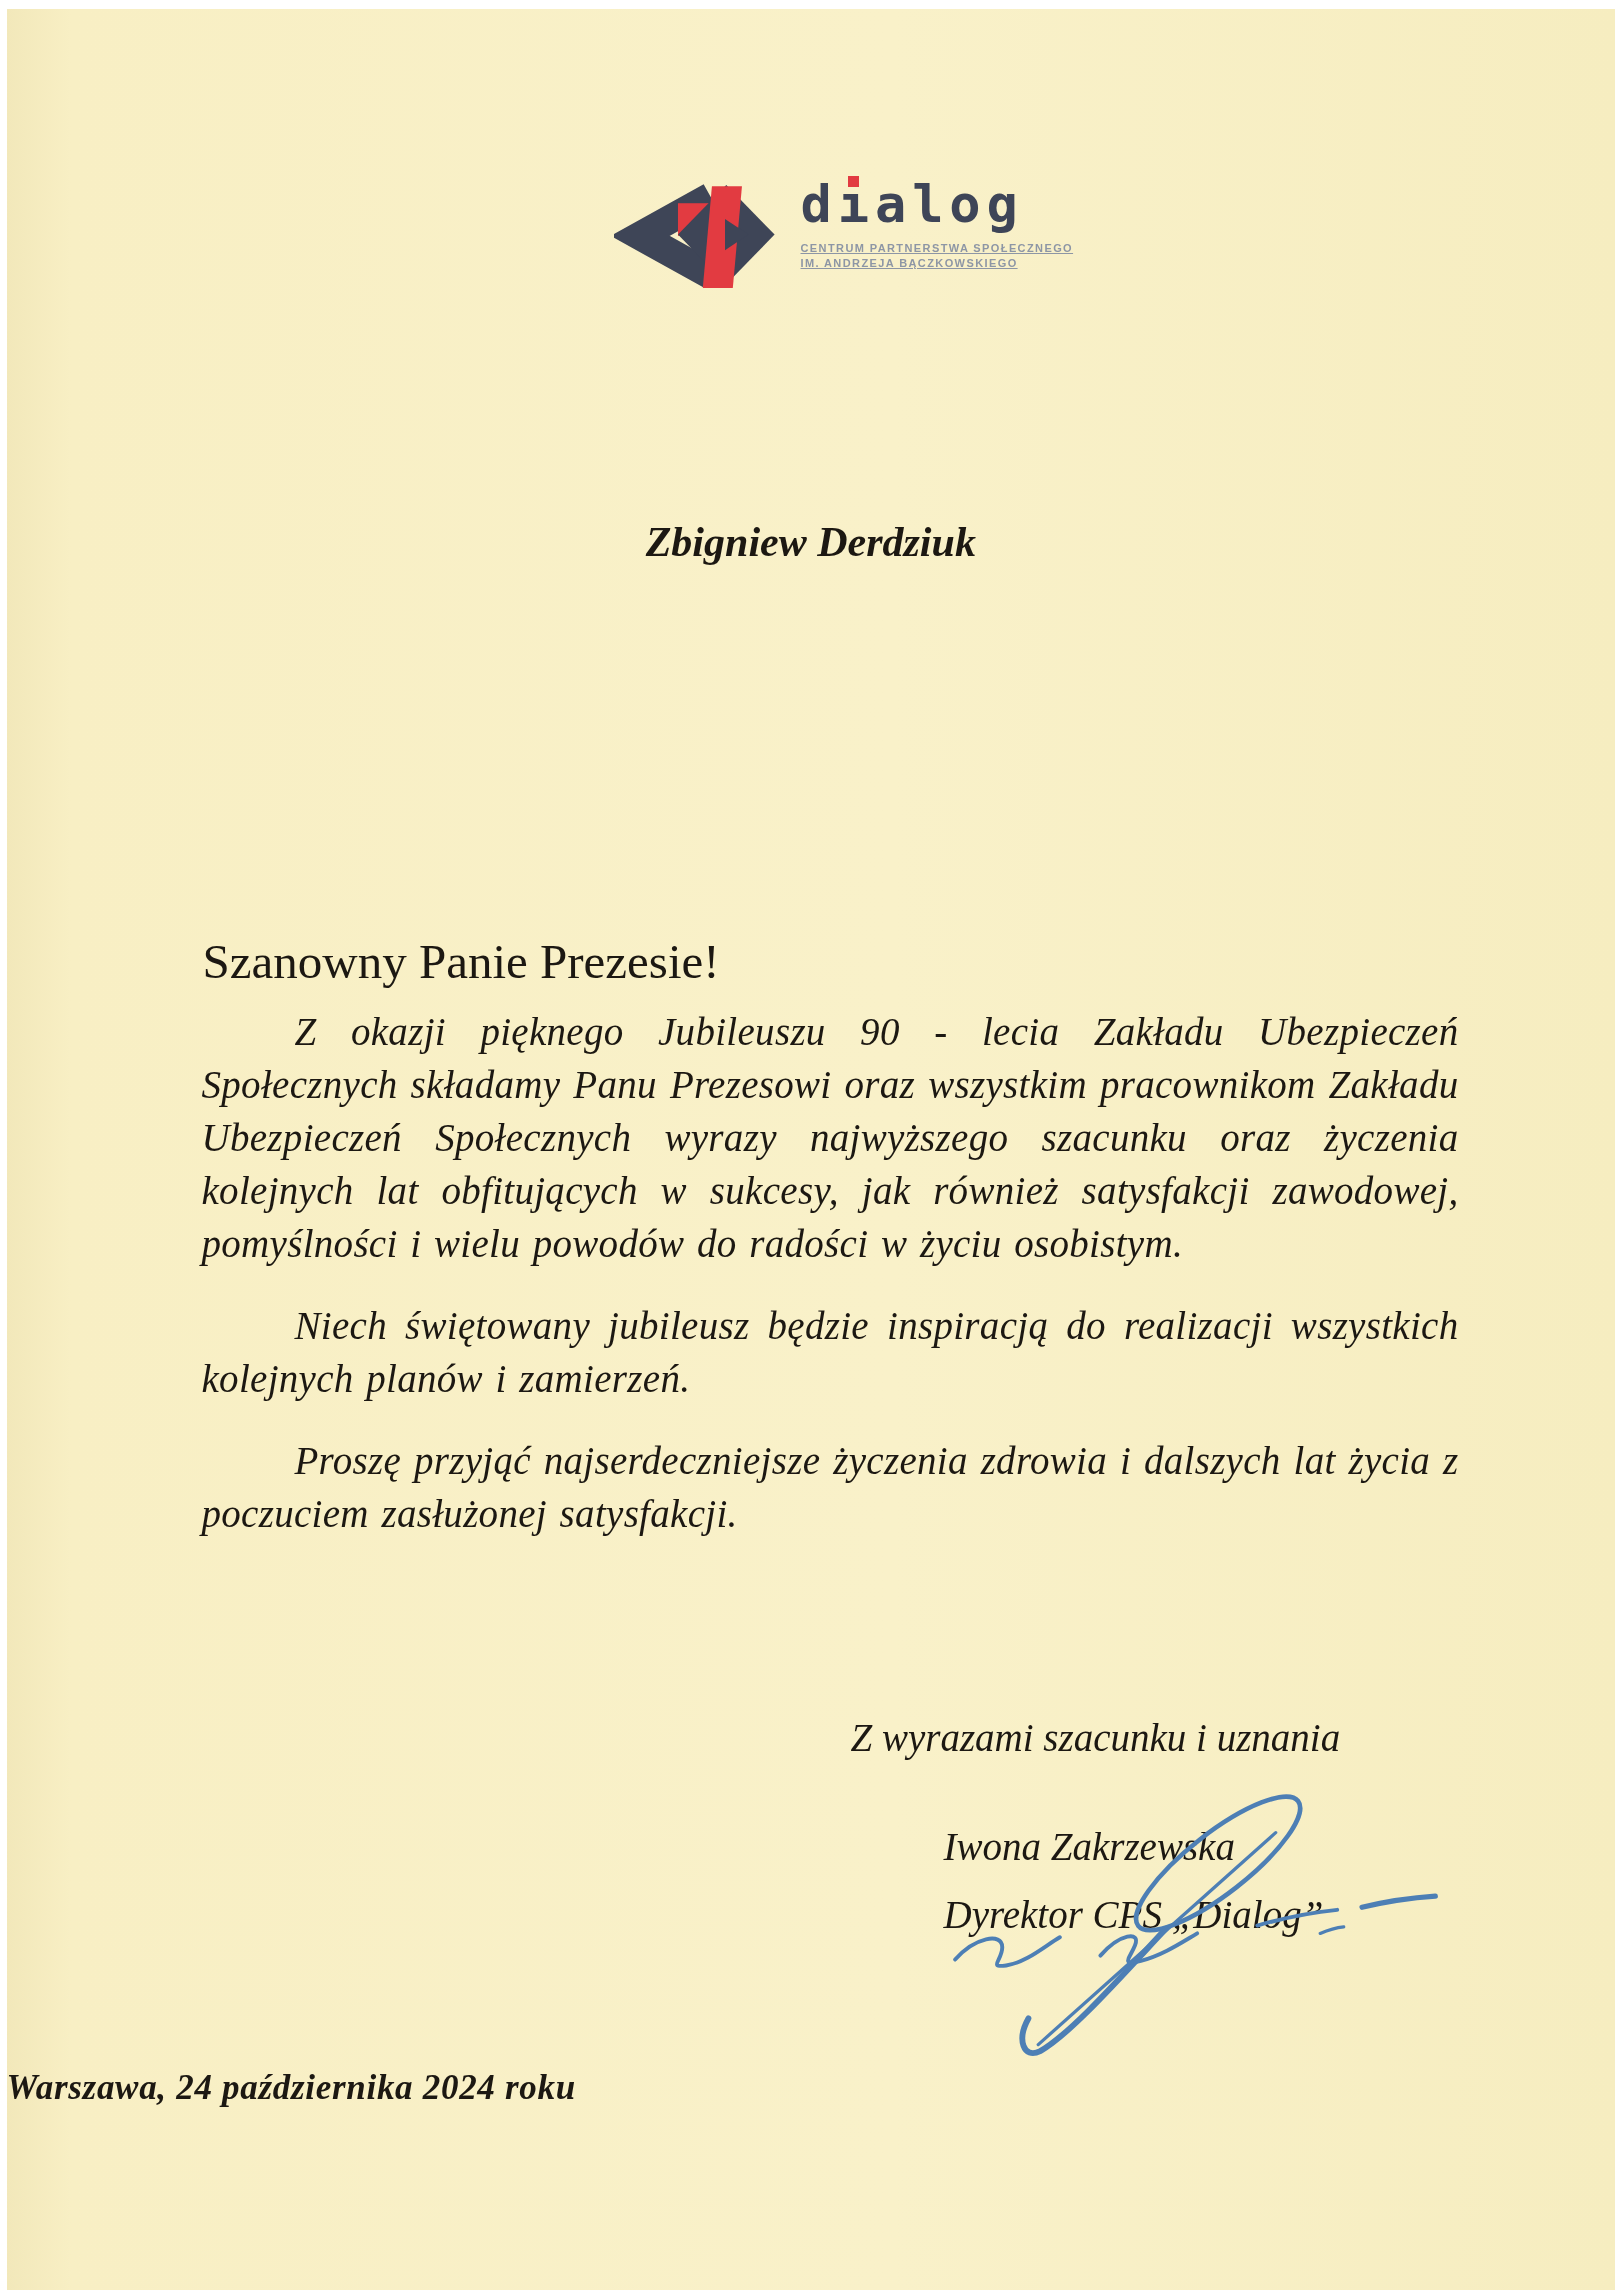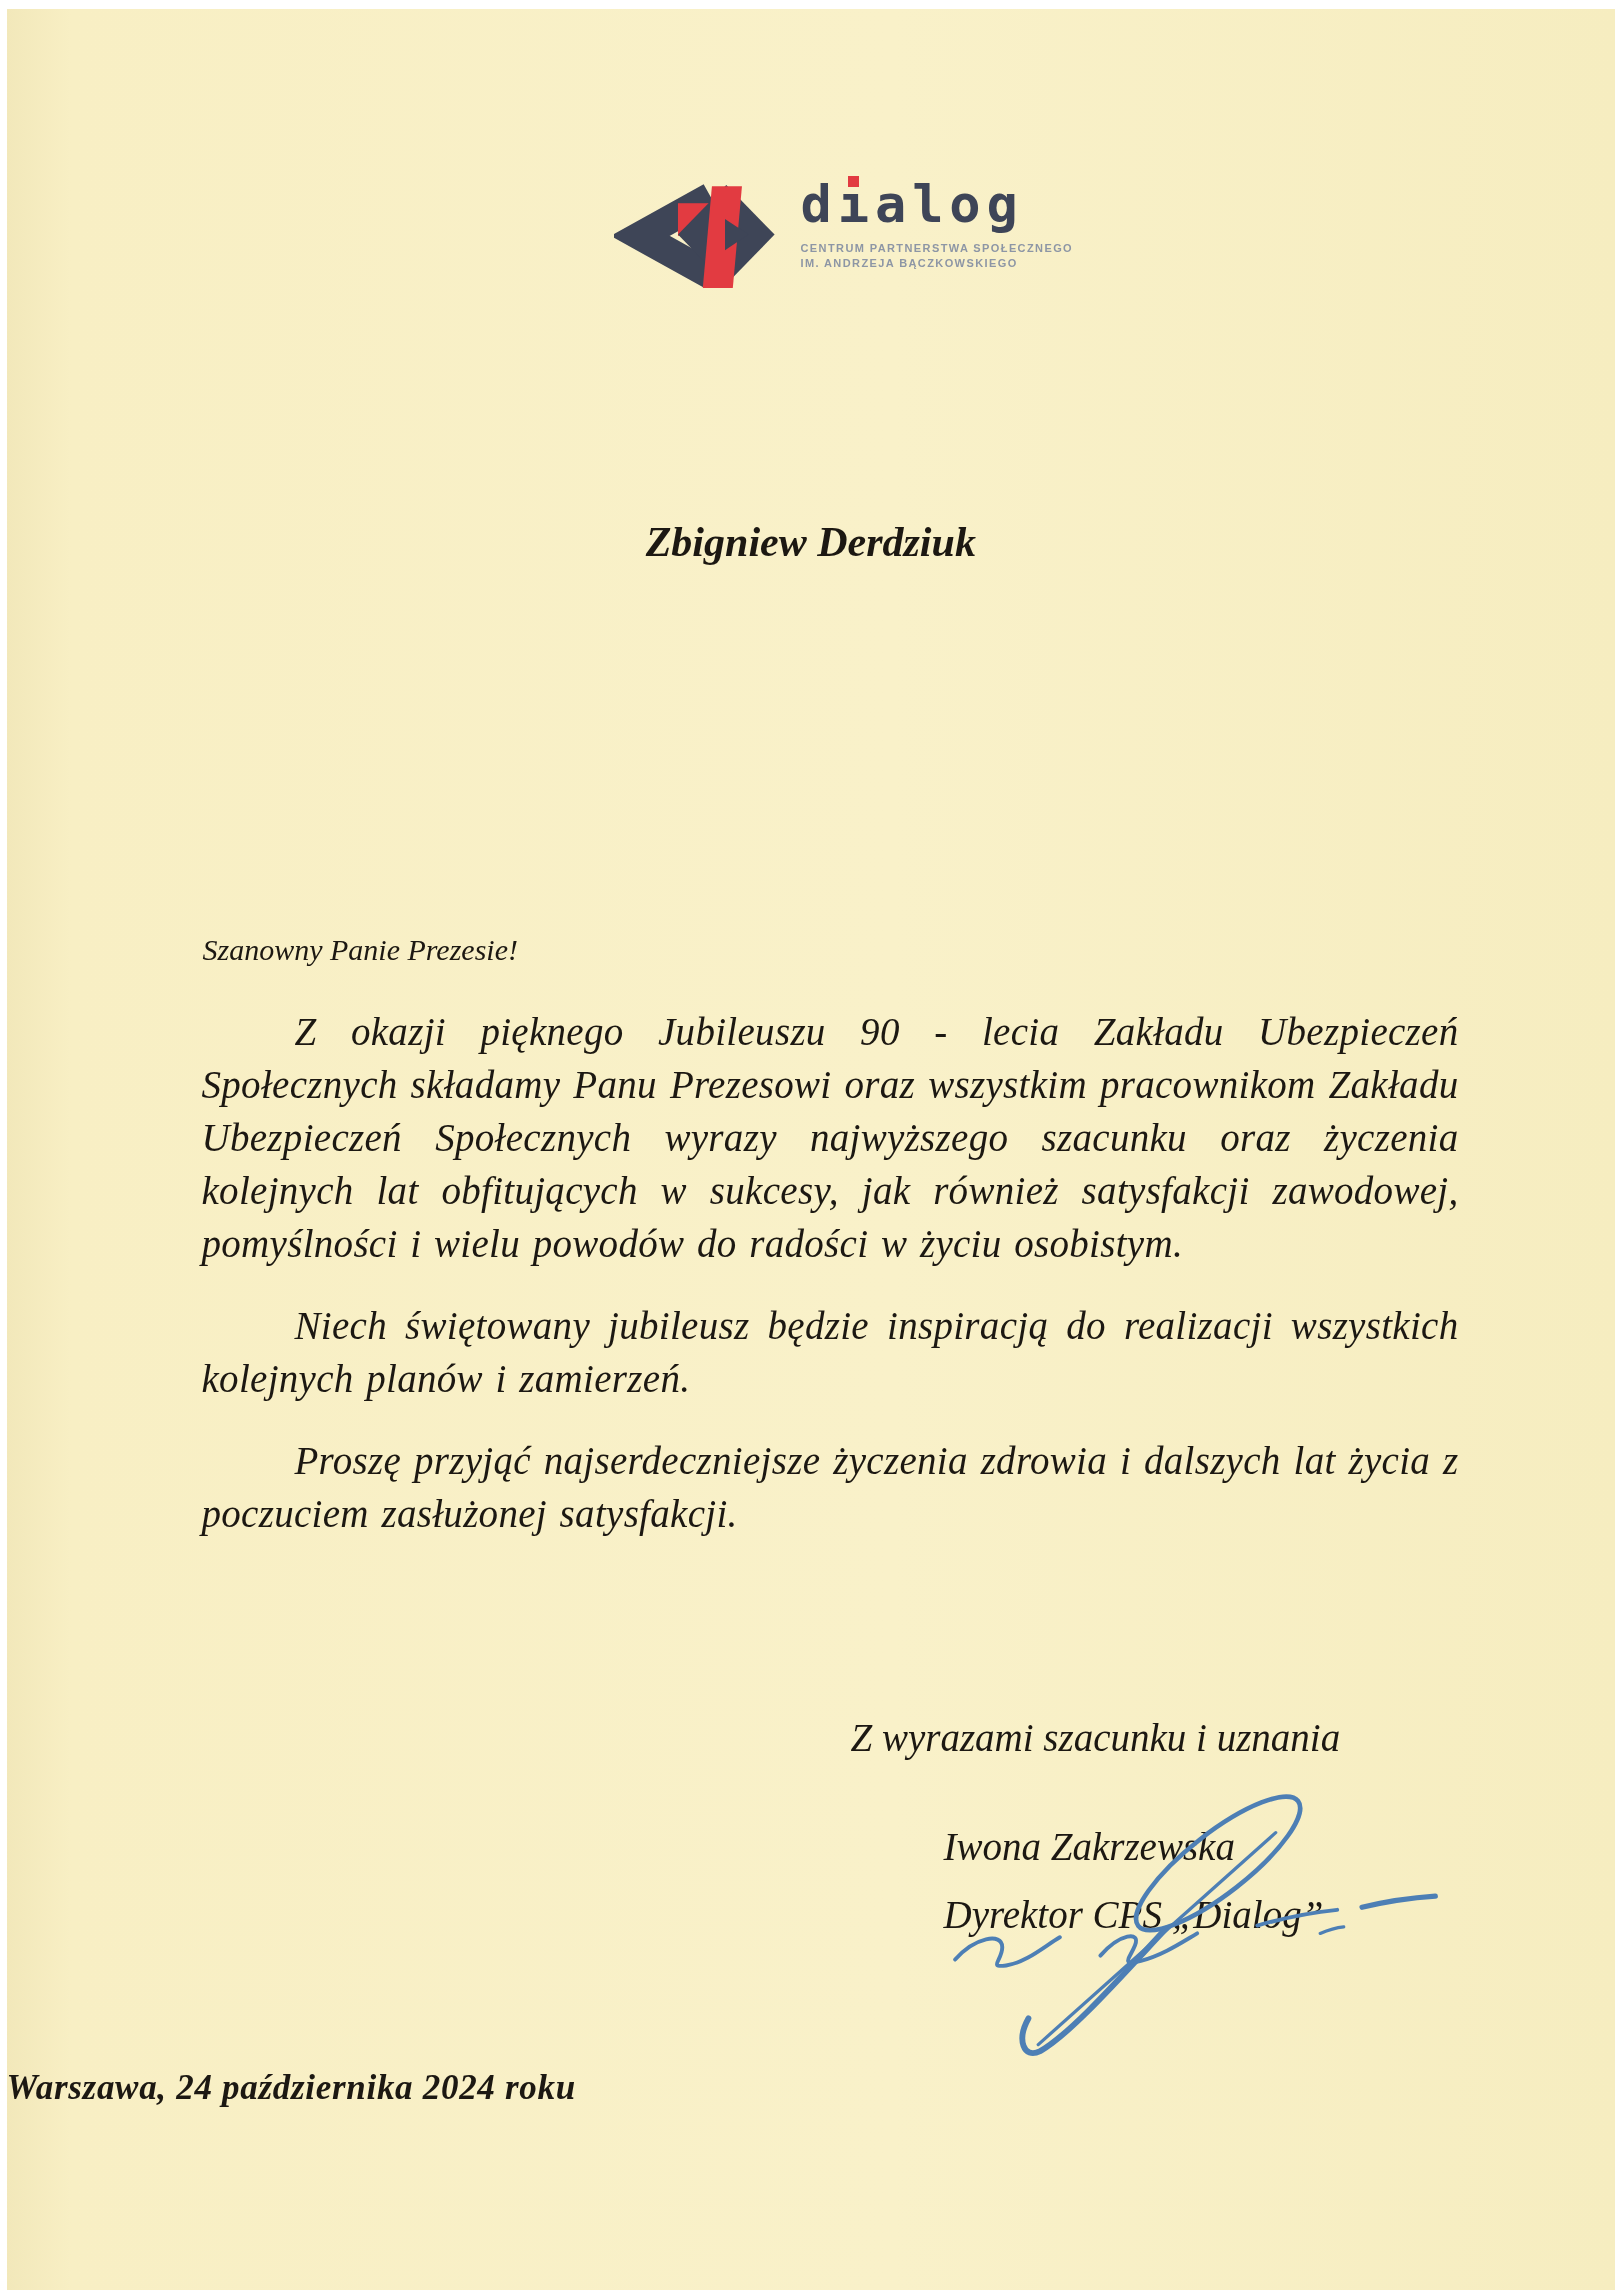--- a/index.html
+++ b/index.html
@@ -17,28 +17,28 @@
   .logo-block{position:absolute;left:607px;top:164px;width:484px;height:131px;}
   .logo-mark{position:absolute;left:0;top:3.9px;width:173px;height:121px;}
   .logo-text{position:absolute;left:187px;top:0;}
   .wordmark{font-family:"DejaVu Sans Mono", monospace;font-weight:bold;font-size:52px;
             letter-spacing:5.9px;color:var(--logo-navy);line-height:63px;}
   .wordmark .i-wrap{position:relative;display:inline-block;}
   .wordmark .i-dot{position:absolute;left:10.5px;top:2.6px;width:11px;height:11px;
                    background:var(--logo-red);}
   .logo-sub{margin-top:5.2px;font-family:"Liberation Sans", sans-serif;font-size:11px;
             letter-spacing:1.4px;line-height:15px;color:var(--logo-sub);
-            filter:blur(0.3px);font-weight:bold;}
+            filter:blur(0.3px);font-weight:bold;text-decoration:underline;}
 
   
   .addressee{position:absolute;left:0;right:0;top:492px;text-align:center;
              font-style:italic;font-weight:bold;font-size:42px;line-height:82px;}
 
   
-  .salutation{position:absolute;left:196px;top:924px;font-style:italic;font-size:30px;}
+  .salutation{position:absolute;left:196px;top:924px;font-size:49px;}
   .body-text{position:absolute;left:195px;top:996px;width:1257px;}
   .body-text p{font-style:italic;font-size:39px;line-height:53px;text-align:justify;
                text-indent:93px;word-spacing:2.6px;letter-spacing:0.3px;margin-bottom:29px;}
 
   
   .closing{position:absolute;left:844px;top:1706px;font-style:italic;font-size:39px;}
   .signer{position:absolute;left:937px;top:1804px;font-style:italic;font-size:39px;
           line-height:68px;}
   .sig-svg{position:absolute;left:897px;top:1753px;width:589px;height:314px;}
   .sig-svg path, .sig-svg ellipse{stroke:var(--signature-blue);fill:none;

